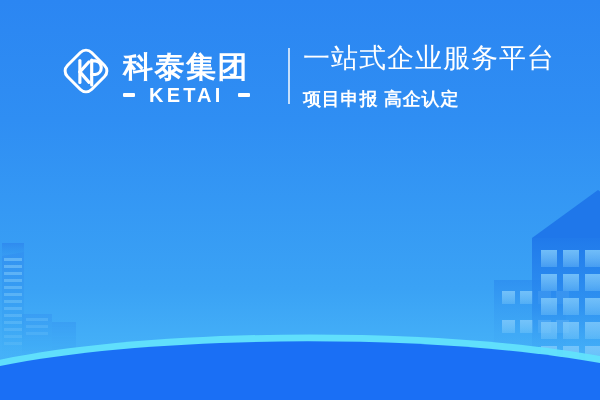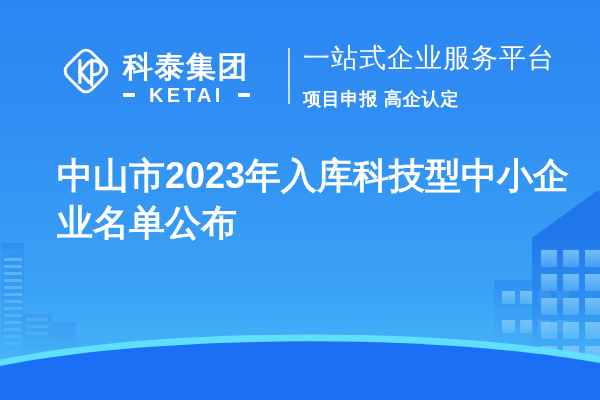--- a/index.html
+++ b/index.html
@@ -262,15 +262,14 @@
     </div>
 
     <div id="header-divider"></div>
 
     <div id="tagline-block">
       <div id="tagline-main">一站式企业服务平台</div>
       <div id="tagline-sub">项目申报 高企认定</div>
     </div>
   </div>
 
-  <div id="headline">中山市2023年入库科技型中小企业名单公布</div>
 
 </div>
 
 </body></html>

